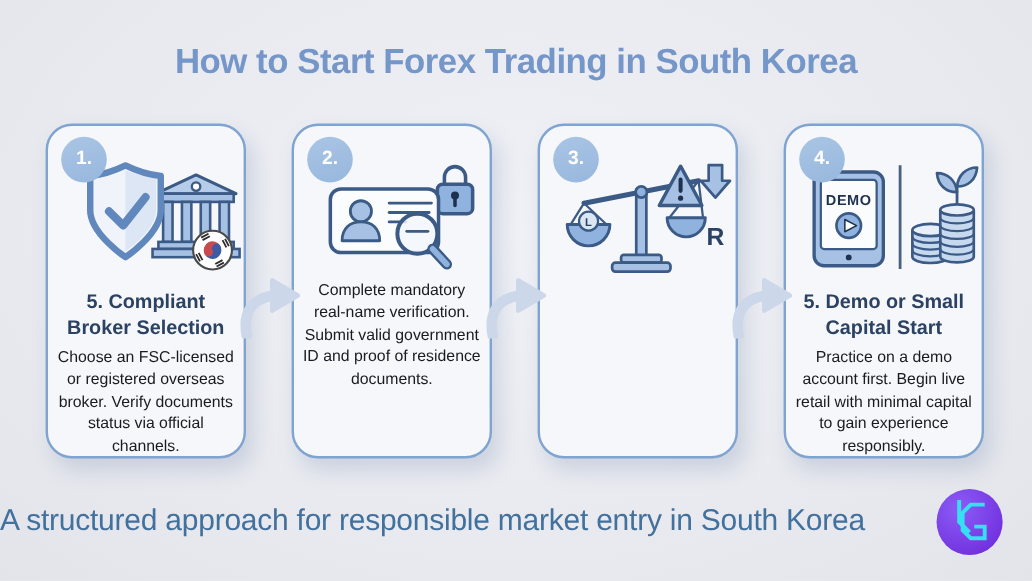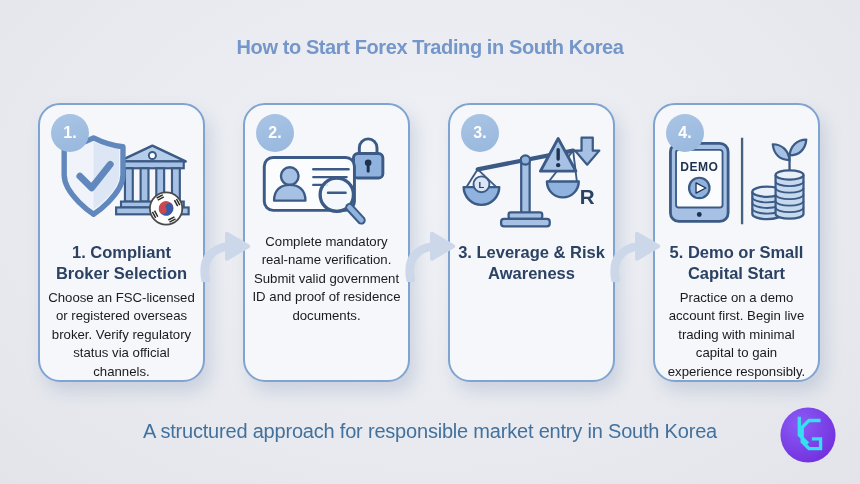--- a/index.html
+++ b/index.html
@@ -11,21 +11,21 @@
   }
   .canvas {
     position: relative;
     width: 860px; height: 484px;
     background: radial-gradient(ellipse at 50% 40%, #eff1f6 0%, #e7e9ee 70%, #e2e4ea 100%);
   }
   .page-title {
     position: absolute;
     top: 36px; left: 0; width: 100%;
     text-align: center;
-    font-size: 20px;
+    font-size: 29px;
     font-weight: 700;
     letter-spacing: -0.4px;
     color: #7496c9;
   }
   .card {
     position: absolute;
     top: 103px;
     width: 167px; height: 279px;
     background: #f5f7fa;
     border: 2.5px solid #7fa4d1;
@@ -47,21 +47,21 @@
     color: #ffffff;
     font-size: 16px; font-weight: 700;
     line-height: 38px;
     text-align: center;
   }
   .icon-wrap {
     margin-top: 24px;
     height: 104px;
     display: flex;
     align-items: center;
-    justify-content: center;
+    justify-content: flex-end;
   }
   .card-title {
     margin: 9px 4px 5px 4px;
     font-size: 16.5px;
     font-weight: 700;
     line-height: 1.27;
     color: #2c4263;
   }
   .card-desc {
     margin: 0 7px;
@@ -75,22 +75,22 @@
     top: 224px;
     width: 56px; height: 58px;
     z-index: 5;
   }
   .arrow-1 { left: 197px; }
   .arrow-2 { left: 402px; }
   .arrow-3 { left: 607px; }
   .footer-tagline {
     position: absolute;
     top: 420px; left: 0; width: 100%;
-    text-align: center;
-    font-size: 20px;
+    text-align: left;
+    font-size: 25px;
     font-weight: 500;
     letter-spacing: -0.2px;
     color: #42719d;
   }
   .brand-logo {
     position: absolute;
     top: 406px; right: 23px;
     width: 58px; height: 58px;
   }
   svg text { font-family: "Liberation Sans", sans-serif; }
@@ -148,22 +148,22 @@
                 <line x1="-3.5" y1="0" x2="3.5" y2="0"></line>
               </g>
             <g transform="rotate(62) translate(0,11.5)">
                 <line x1="-3.5" y1="2.4" x2="3.5" y2="2.4"></line>
                 <line x1="-3.5" y1="0" x2="3.5" y2="0"></line>
               </g>
           </g>
         </g>
       </svg>
     </div>
-    <h2 class="card-title">1. Compliant Broker Selection</h2>
-    <p class="card-desc">Choose an FSC-licensed or registered overseas broker. Verify regulatory status via official channels.</p>
+    <h2 class="card-title">5. Compliant Broker Selection</h2>
+    <p class="card-desc">Choose an FSC-licensed or registered overseas broker. Verify documents status via official channels.</p>
   </section>
 
   <section class="card card-2">
     <div class="badge">2.</div>
     <div class="icon-wrap">
       <svg width="140" height="98" viewBox="0 0 140 100" aria-hidden="true">
 
         <g transform="translate(112,4)">
           <path d="M-9,18 L-9,12 A9,9 0 0 1 9,12 L9,18" fill="none" stroke="#3b5a85" stroke-width="3"></path>
           <rect x="-15" y="18" width="30" height="25" rx="4.5" fill="#8fb2de" stroke="#3b5a85" stroke-width="3"></rect>
@@ -222,21 +222,20 @@
         <g>
           <path d="M106,9 L125,44 L87,44 Z" fill="#a6c1e4" stroke="#3b5a85" stroke-width="3" stroke-linejoin="round"></path>
           <line x1="106" y1="21" x2="106" y2="31" stroke="#1e3250" stroke-width="3.6" stroke-linecap="round"></line>
           <circle cx="106" cy="37.5" r="2.3" fill="#1e3250"></circle>
         </g>
 
         <polygon points="131,8 143,8 143,22 150,22 137,37 124,22 131,22" fill="#a6c1e4" stroke="#3b5a85" stroke-width="2.4" stroke-linejoin="round"></polygon>
         <text x="137" y="79" font-size="22" font-weight="bold" fill="#2c4263" text-anchor="middle">R</text>
       </svg>
     </div>
-    <h2 class="card-title">3. Leverage &amp; Risk Awareness</h2>
   </section>
 
   <section class="card card-4">
     <div class="badge">4.</div>
     <div class="icon-wrap">
       <svg width="147" height="98" viewBox="0 0 158 105" aria-hidden="true">
 
         <g>
           <rect x="8" y="12" width="62" height="84" rx="9" fill="#a6c1e4" stroke="#3b5a85" stroke-width="3"></rect>
           <rect x="14" y="19" width="50" height="62" rx="3" fill="#fbfcfe" stroke="#3b5a85" stroke-width="2"></rect>
@@ -261,21 +260,21 @@
           <path d="M121,53 A15,5 0 0 0 151,53" fill="none" stroke="#3b5a85" stroke-width="2"></path>
           <path d="M121,60 A15,5 0 0 0 151,60" fill="none" stroke="#3b5a85" stroke-width="2"></path>
           <path d="M121,67 A15,5 0 0 0 151,67" fill="none" stroke="#3b5a85" stroke-width="2"></path>
           <path d="M121,74 A15,5 0 0 0 151,74" fill="none" stroke="#3b5a85" stroke-width="2"></path>
           <path d="M121,81 A15,5 0 0 0 151,81" fill="none" stroke="#3b5a85" stroke-width="2"></path>
           <ellipse cx="136" cy="46" rx="15" ry="5" fill="#e8eff8" stroke="#3b5a85" stroke-width="2.4"></ellipse>
         </g>
       </svg>
     </div>
     <h2 class="card-title">5. Demo or Small Capital Start</h2>
-    <p class="card-desc">Practice on a demo account first. Begin live trading with minimal capital to gain experience responsibly.</p>
+    <p class="card-desc">Practice on a demo account first. Begin live retail with minimal capital to gain experience responsibly.</p>
   </section>
 
   <div class="arrow arrow-1">
     <svg width="56" height="58" viewBox="0 0 56 60">
       <path d="M8,58 C4,38 12,26 31,23" fill="none" stroke="#ccd8e9" stroke-width="9" stroke-linecap="round"></path>
       <polygon points="30,10 52,23 30,36" fill="#ccd8e9" stroke="#ccd8e9" stroke-width="4" stroke-linejoin="round"></polygon>
     </svg>
   </div>
   <div class="arrow arrow-2">
     <svg width="56" height="58" viewBox="0 0 56 60">

